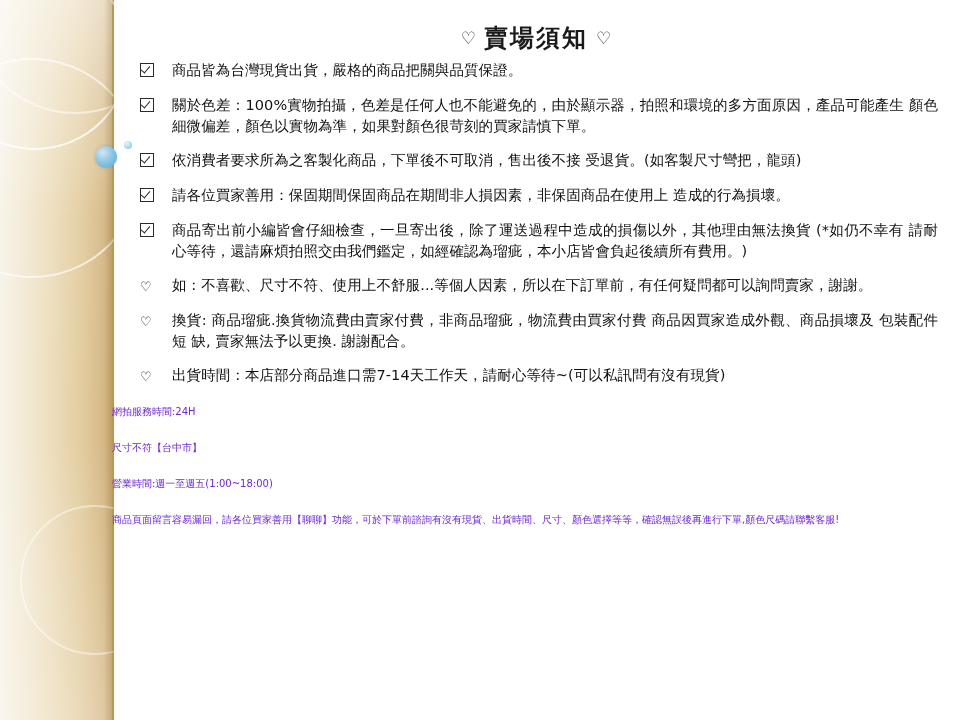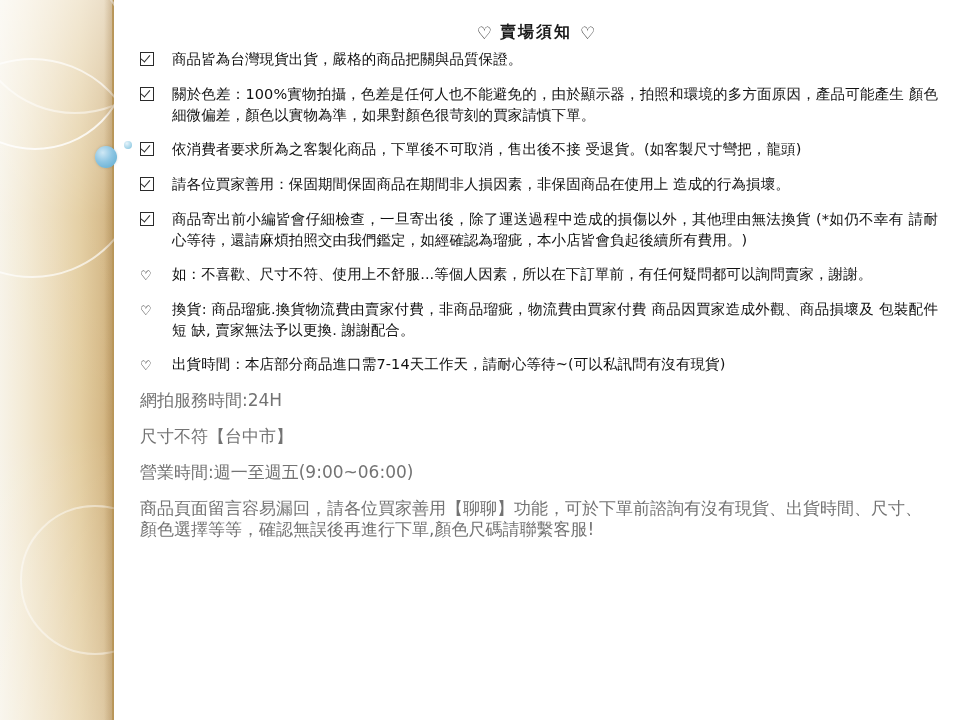--- a/index.html
+++ b/index.html
@@ -102,21 +102,21 @@
 
   .title-row {
     display: flex;
     align-items: center;
     justify-content: center;
     gap: 8px;
     margin-top: 22px;
     margin-bottom: 6px;
   }
   .title-text {
-    font-size: 16px;
+    font-size: 24px;
     font-weight: bold;
     color: #1a1a1a;
     letter-spacing: 2px;
   }
   .heart {
     font-size: 17px;
     color: #2a2a2a;
   }
 
   .list {
@@ -170,25 +170,24 @@
   .text {
     flex: 1 1 auto;
     font-size: 14.5px;
     line-height: 21px;
     color: #111111;
     letter-spacing: 0.1px;
     text-align: justify;
   }
 
   .plain-row {
-    padding-left: 28px;
     padding-right: 24px;
-    font-size: 17px;
+    font-size: 10px;
     line-height: 21px;
-    color: #737373;
+    color: #6d28d9;
     margin-bottom: 15px;
   }
   .plain-row.last { margin-bottom: 12px; }
 </style>
 </head>
 <body>
 
 <div class="page">
 
   <div class="left-band">
@@ -251,17 +250,17 @@
 
       <div class="row tight">
         <span class="marker"><span class="hrt">♡</span></span>
         <span class="text">出貨時間：本店部分商品進口需7-14天工作天，請耐心等待~(可以私訊問有沒有現貨)</span>
       </div>
 
     </div>
 
     <div class="plain-row">網拍服務時間:24H</div>
     <div class="plain-row">尺寸不符【台中市】</div>
-    <div class="plain-row">營業時間:週一至週五(9:00~06:00)</div>
+    <div class="plain-row">營業時間:週一至週五(1:00~18:00)</div>
     <div class="plain-row last">商品頁面留言容易漏回，請各位買家善用【聊聊】功能，可於下單前諮詢有沒有現貨、出貨時間、尺寸、顏色選擇等等，確認無誤後再進行下單,顏色尺碼請聯繫客服!</div>
 
   </div>
 </div>
 
 </body></html>

